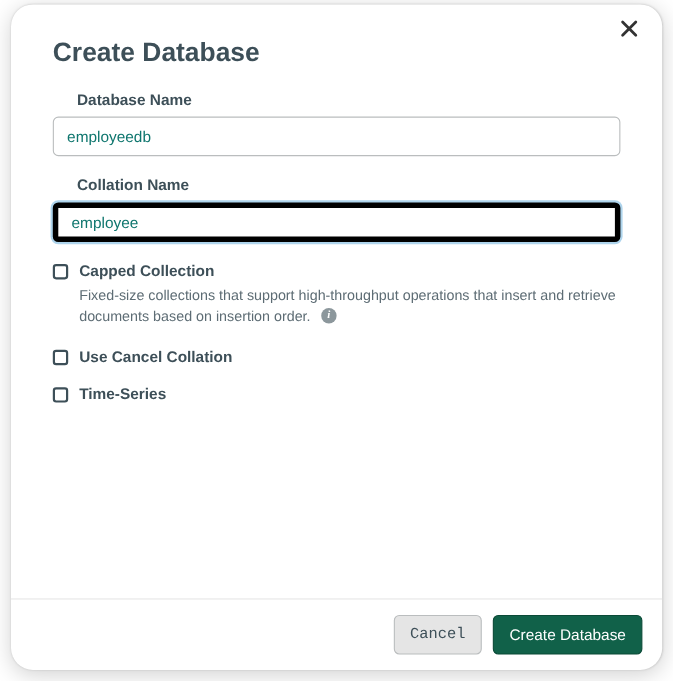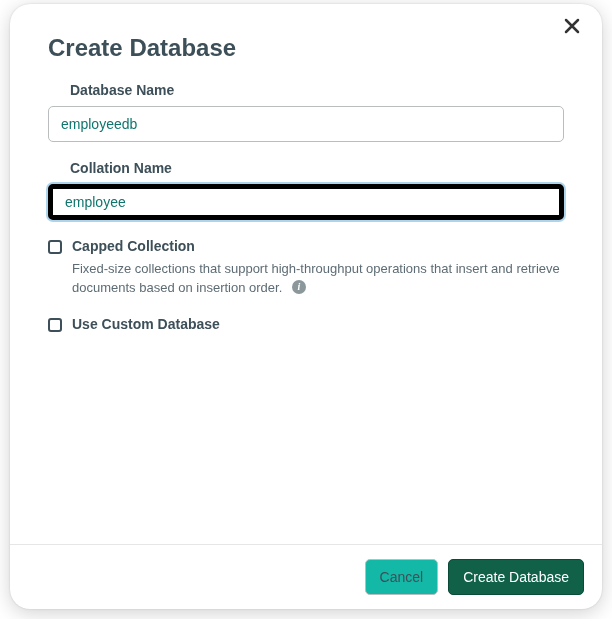--- a/index.html
+++ b/index.html
@@ -116,23 +116,24 @@
   }
   .btn {
     height: 36px;
     padding: 0 14px;
     font-size: 14px;
     border-radius: 5px;
     cursor: pointer;
     font-family: inherit;
   }
   .btn-secondary {
-    background: #14b8a6;
+    background: #e5e5e5;
     color: #3d4f58;
     border: 1px solid #babdbe;
+    font-family: Liberation Mono, monospace;
   }
   .btn-primary {
     background: #116149;
     color: #fff;
     border: 1px solid #0b4a37;
     font-weight: 500;
   }
 </style>
 </head>
 <body>
@@ -166,25 +167,29 @@
       </div>
       <div class="option-desc">
         <span>Fixed-size collections that support high-throughput operations that insert and retrieve documents based on insertion order.</span>
         <span class="info-icon">i</span>
       </div>
     </div>
 
     <div class="option-block">
       <div class="option-head">
         <div class="chk"></div>
-        <div class="option-title">Use Custom Database</div>
+        <div class="option-title">Use Cancel Collation</div>
       </div>
     </div>
 
     <div class="option-block">
+      <div class="option-head">
+        <div class="chk"></div>
+        <div class="option-title">Time-Series</div>
+      </div>
     </div>
 
   </div>
 
   <div class="modal-footer">
     <button class="btn btn-secondary">Cancel</button>
     <button class="btn btn-primary">Create Database</button>
   </div>
 
 </div>

